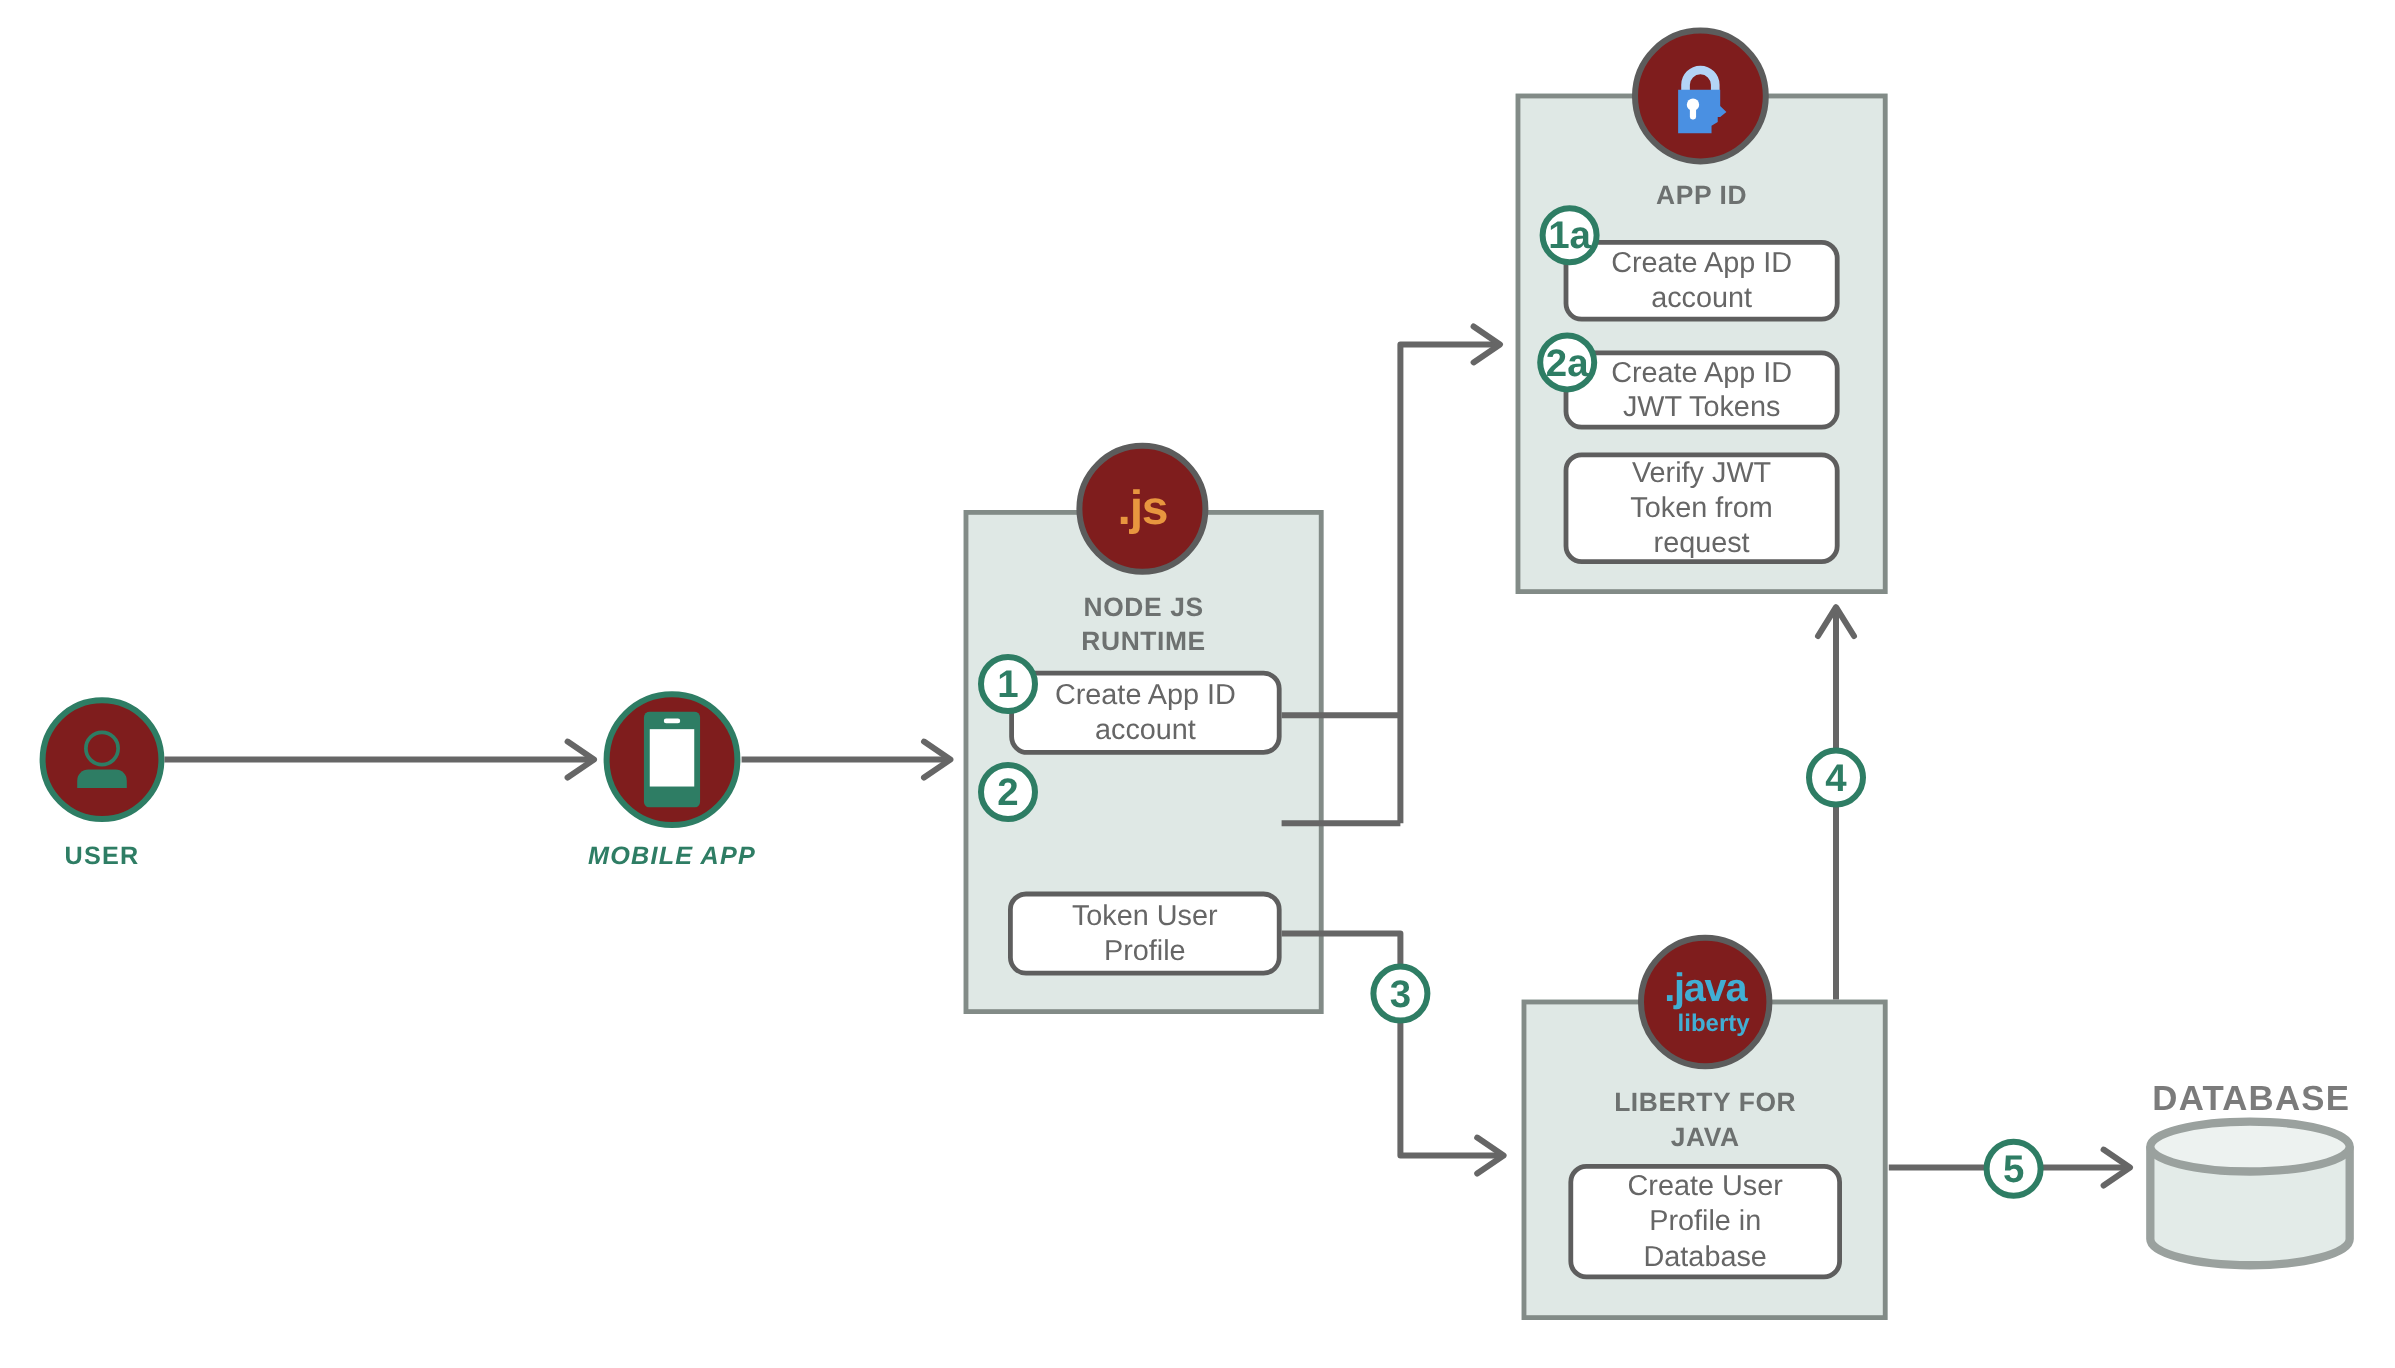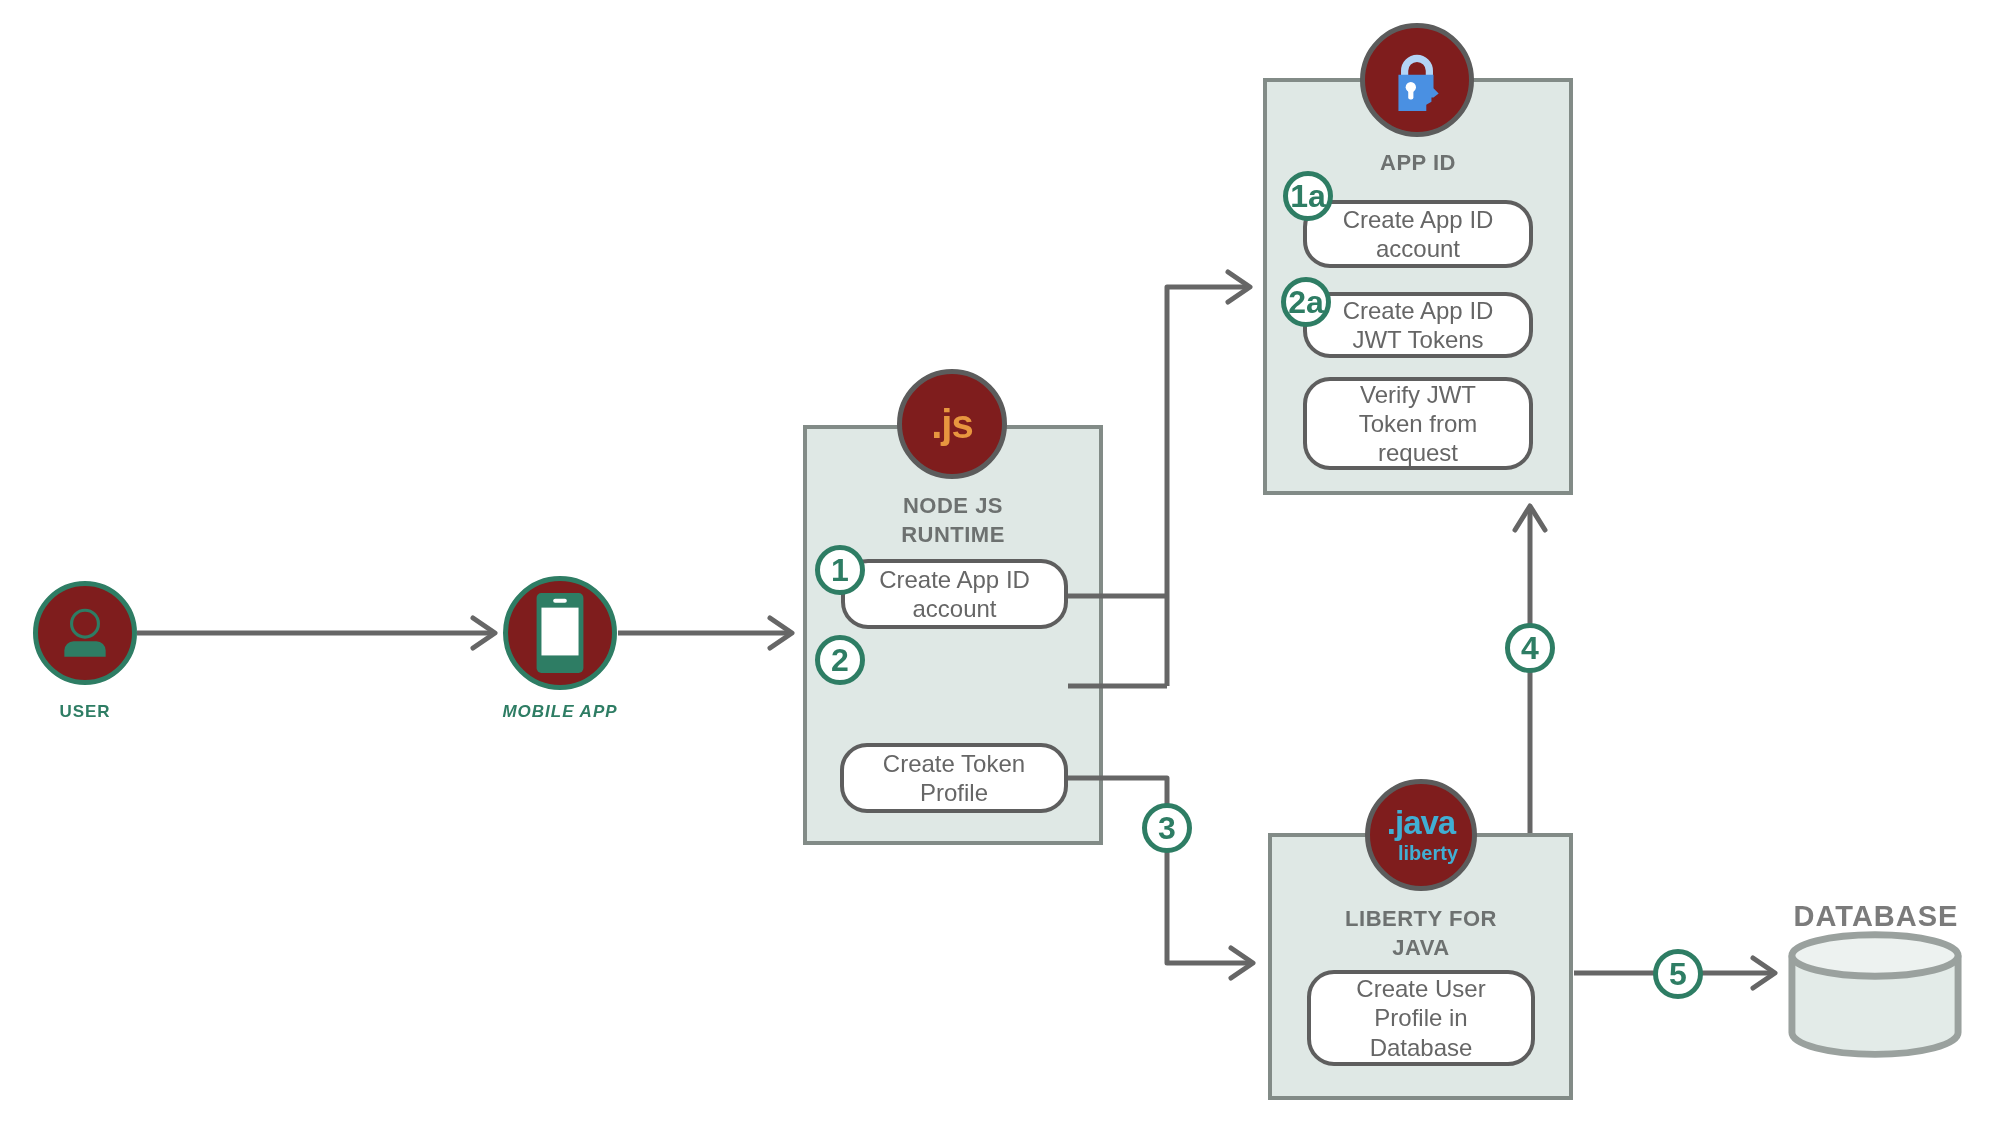--- a/index.html
+++ b/index.html
@@ -17,30 +17,30 @@
   .icon-circle{position:absolute;border-radius:50%;background:#7f1d1d;border:5px solid #5c5c5c;
     box-sizing:border-box;display:flex;align-items:center;justify-content:center;z-index:4;text-align:center;}
   .icon-circle.green{border-color:#2e7d64;}
 
   .js-logo{font-size:40px;font-weight:bold;color:#e8963f;letter-spacing:-1px;}
   .liberty-logo{color:#41aed3;font-weight:bold;line-height:0.9;text-align:center;}
   .liberty-logo .l1{display:block;font-size:33px;letter-spacing:-1px;}
   .liberty-logo .l2{display:block;font-size:20px;padding-left:14px;margin-top:6px;}
 
   
-  .actor-label{position:absolute;text-align:center;font-weight:bold;font-size:17px;color:#2e7d64;
+  .actor-label{position:absolute;text-align:center;font-weight:bold;font-size:21px;color:#2e7d64;
     letter-spacing:1px;z-index:3;}
   .panel-label{position:absolute;text-align:center;font-weight:bold;font-size:22px;color:#6d7170;
     letter-spacing:0.5px;line-height:1.3;z-index:3;}
   .panel-label span{display:block;}
   .db-label{position:absolute;text-align:center;font-weight:bold;font-size:29px;color:#7b7b7b;
     letter-spacing:1px;z-index:3;}
 
   
-  .step-btn{position:absolute;background:#ffffff;border:4px solid #5e5e5e;border-radius:27px;
+  .step-btn{position:absolute;background:#ffffff;border:4px solid #5e5e5e;border-radius:15px;
     box-sizing:border-box;display:flex;align-items:center;justify-content:center;text-align:center;
     color:#666666;font-size:24px;line-height:1.22;z-index:4;}
   .step-btn .txt{display:block;}
   .w180 .txt{max-width:180px;}
   .w150 .txt{max-width:150px;}
   .w140 .txt{max-width:140px;}
   .w132 .txt{max-width:132px;}
 
   
   .badge{position:absolute;width:50px;height:50px;border-radius:50%;background:#ffffff;
@@ -97,21 +97,21 @@
     <span class="js-logo">.js</span>
   </div>
   <div class="panel-label" style="left:853px;top:492px;width:200px;">
     <span>NODE JS</span>
     <span>RUNTIME</span>
   </div>
   <div class="step-btn w180" style="left:841px;top:559px;width:227px;height:70px;">
     <span class="txt">Create App ID account</span>
   </div>
   <div class="step-btn w150" style="left:840px;top:743px;width:228px;height:70px;">
-    <span class="txt">Create Token Profile</span>
+    <span class="txt">Token User Profile</span>
   </div>
   <div class="badge" style="left:815px;top:545px;">1</div>
   <div class="badge" style="left:815px;top:635px;">2</div>
 
   <div class="panel" style="left:1263px;top:78px;width:310px;height:417px;"></div>
   <div class="icon-circle" style="left:1360px;top:23px;width:114px;height:114px;">
     <svg width="66" height="66" viewBox="0 0 64 64">
       <path d="M20,30 v-7 a12,12 0 0 1 24,0 v7" fill="none" stroke="#b3d4f6" stroke-width="7"></path>
       <path d="M14,27 H48 V40 L53,45 L48,49 H46 V53 L41,56 V62 H14 Z" fill="#4a90e2"></path>
       <circle cx="26" cy="39" r="5" fill="#ffffff"></circle>

